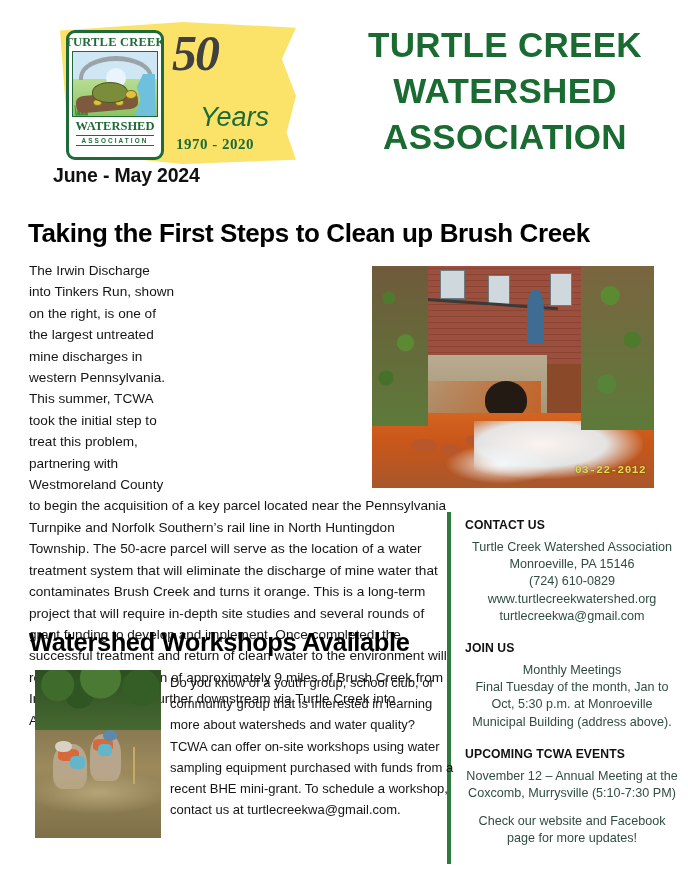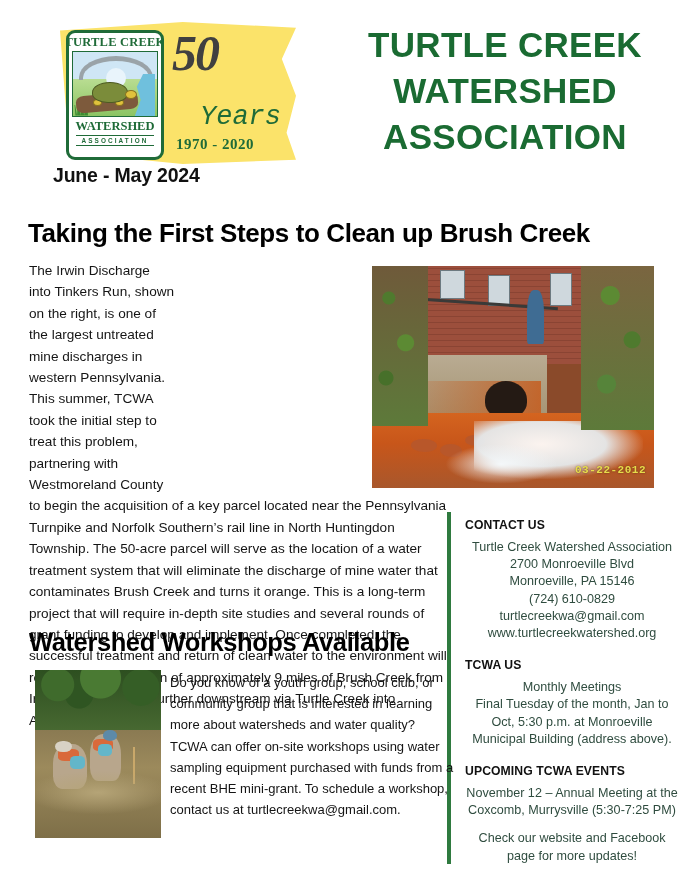--- a/index.html
+++ b/index.html
@@ -170,21 +170,21 @@
     font-weight: bold;
     font-style: italic;
     font-size: 50px;
     line-height: 1;
     color: #404040;
     letter-spacing: -2px;
   }
   .anniv-years {
     position: absolute;
     left: 30px; top: 72px;
-    font-family: Liberation Mono, monospace;
+    font-family: Liberation Sans, sans-serif;
     font-style: italic;
     font-size: 27px;
     color: #1f6b38;
     line-height: 1;
   }
   .anniv-range {
     position: absolute;
     left: 6px; top: 104px;
     font-family: "Liberation Serif", serif;
     font-weight: bold;
@@ -528,39 +528,38 @@
   <div class="mp-veg-r"></div>
   <div class="mp-timestamp">03-22-2012</div>
 </div>
 
 <div class="sidebar-rule"></div>
 
 <div class="sidebar">
 
   <div class="sb-heading">CONTACT US</div>
   <p class="sb-text">Turtle Creek Watershed Association</p>
-  <p class="sb-text">2700 Monroeville Blvd</p>
   <p class="sb-text">Monroeville, PA 15146</p>
   <p class="sb-text">(724) 610-0829</p>
+  <p class="sb-text">www.turtlecreekwatershed.org</p>
   <p class="sb-text">turtlecreekwa@gmail.com</p>
-  <p class="sb-text">www.turtlecreekwatershed.org</p>
 
   <div class="sb-gap"></div>
 
-  <div class="sb-heading">TCWA US</div>
+  <div class="sb-heading">JOIN US</div>
   <p class="sb-text">Monthly Meetings</p>
   <p class="sb-text">Final Tuesday of the month, Jan to</p>
   <p class="sb-text">Oct, 5:30 p.m. at Monroeville</p>
   <p class="sb-text">Municipal Building (address above).</p>
 
   <div class="sb-gap"></div>
 
   <div class="sb-heading">UPCOMING TCWA EVENTS</div>
   <p class="sb-text">November 12 – Annual Meeting at the</p>
-  <p class="sb-text">Coxcomb, Murrysville (5:30-7:25 PM)</p>
+  <p class="sb-text">Coxcomb, Murrysville (5:10-7:30 PM)</p>
 
   <div class="sb-gap-sm"></div>
 
   <p class="sb-text">Check our website and Facebook</p>
   <p class="sb-text">page for more updates!</p>
 </div>
 
 <div class="headline-2">Watershed Workshops Available</div>
 
 <div class="workshop-photo">

